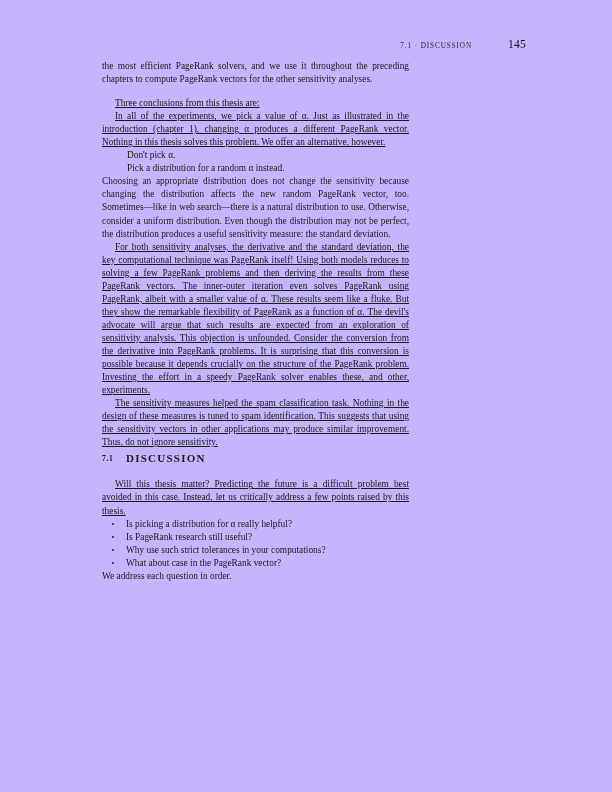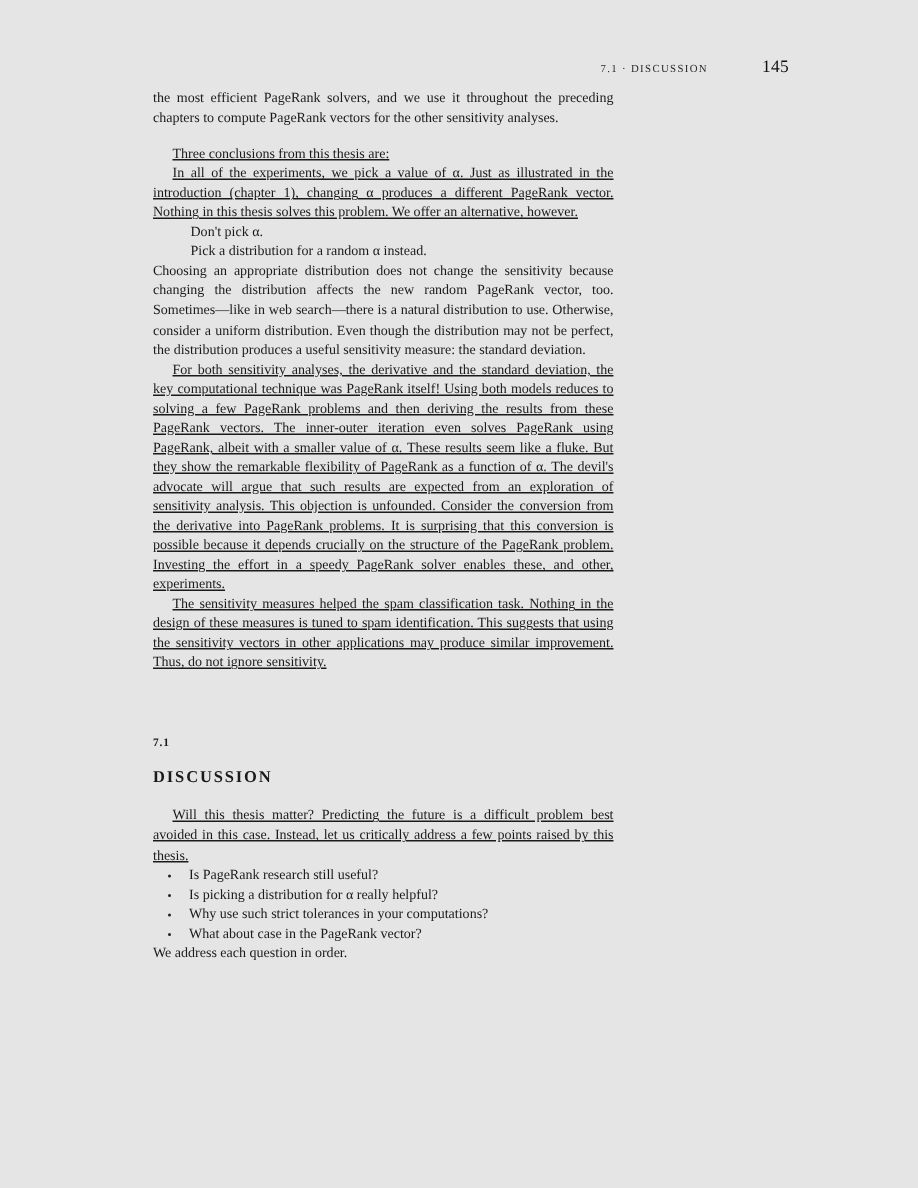--- a/index.html
+++ b/index.html
@@ -13,21 +13,21 @@
     height: 792px;
     position: relative;
     font-family: "Liberation Serif", "DejaVu Serif", serif;
     color: #1a1a1a;
     -webkit-font-smoothing: antialiased;
   }
 
   .page {
     position: absolute;
     inset: 0;
-    background: #e5e5e5;
+    background: #c4b5fd;
   }
 
   
   .running-head {
     position: absolute;
     top: 38px;
     left: 102px;
     width: 424px;
     height: 14px;
     display: flex;
@@ -94,24 +94,23 @@
 
   .quote-line {
     margin: 0;
     padding-left: 25px;
     text-align: left;
   }
 
   
   .section-head {
     display: flex;
-    align-items: flex-start;
-    margin-top: 39px;
+    align-items: center;
+    margin-top: 3px;
     margin-bottom: 13px;
-    flex-direction: column;
   }
   .section-num {
     font-size: 7.6px;
     letter-spacing: 0.6px;
     font-weight: bold;
     color: #1a1a1a;
     width: 24px;
     flex: 0 0 24px;
   }
   .section-title {
@@ -177,25 +176,25 @@
     <div class="section-head">
       <span class="section-num">7.1</span>
       <span class="section-title">DISCUSSION</span>
     </div>
 
     <p class="para-indent">Will this thesis matter? Predicting the future is a difficult problem best avoided in this case. Instead, let us critically address a few points raised by this thesis.</p>
 
     <ul class="bullets">
       <li>
         <span class="bullet-dot"></span>
+        <span>Is picking a distribution for α really helpful?</span>
+      </li>
+      <li>
+        <span class="bullet-dot"></span>
         <span>Is PageRank research still useful?</span>
-      </li>
-      <li>
-        <span class="bullet-dot"></span>
-        <span>Is picking a distribution for α really helpful?</span>
       </li>
       <li>
         <span class="bullet-dot"></span>
         <span>Why use such strict tolerances in your computations?</span>
       </li>
       <li>
         <span class="bullet-dot"></span>
         <span>What about case in the PageRank vector?</span>
       </li>
     </ul>

